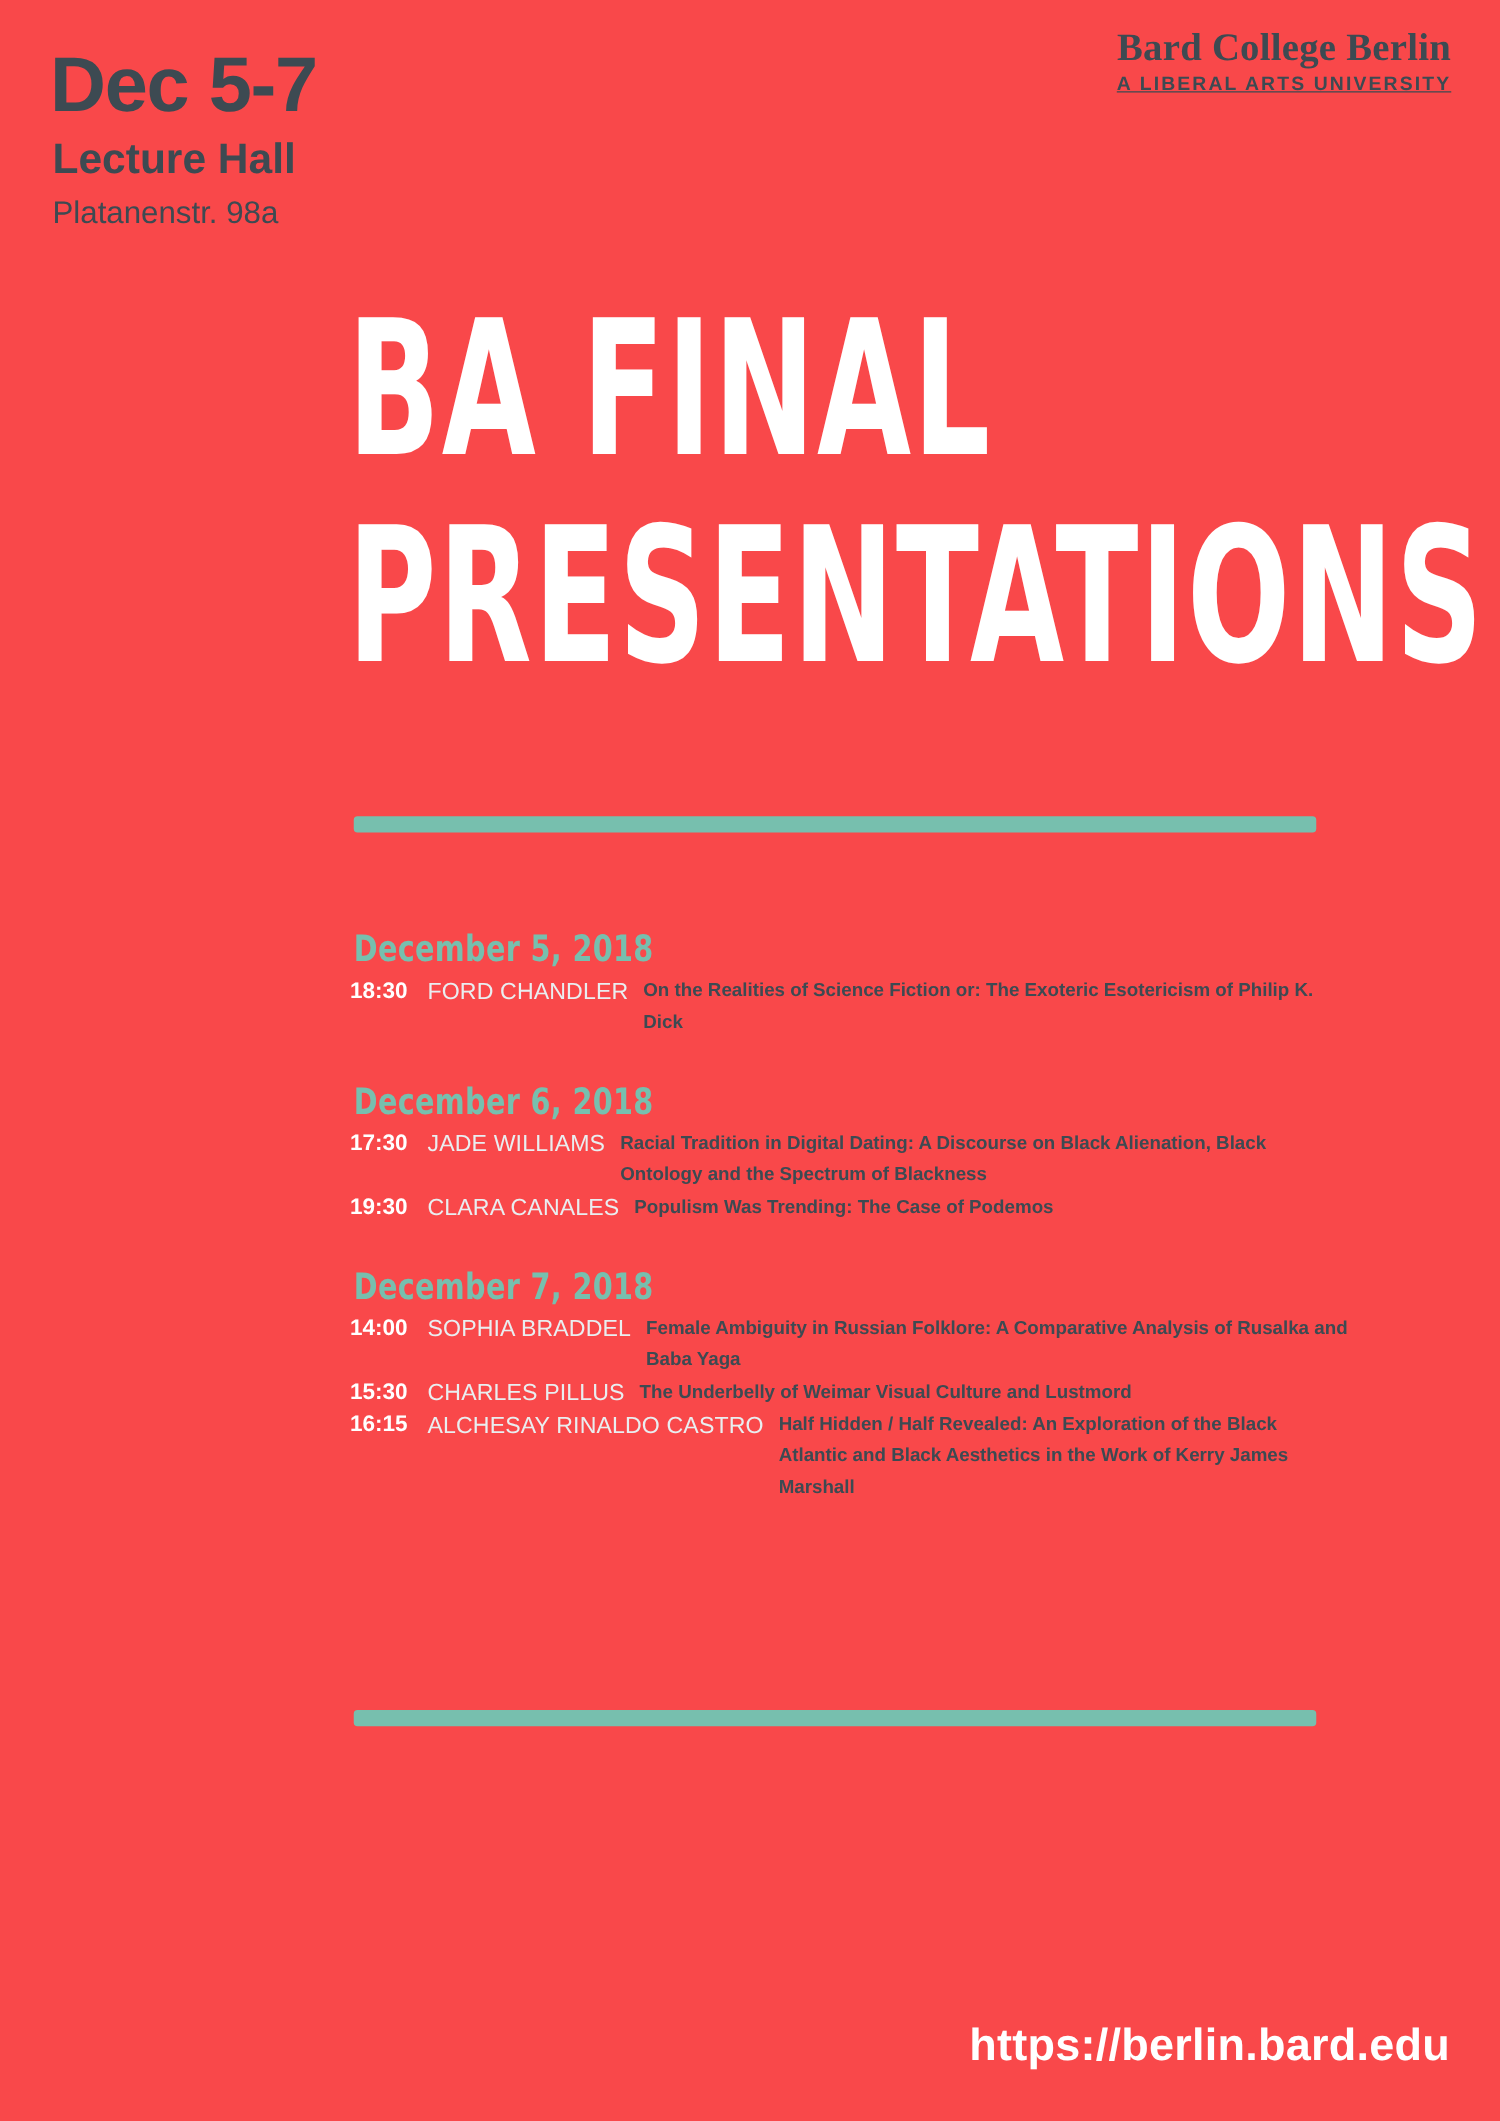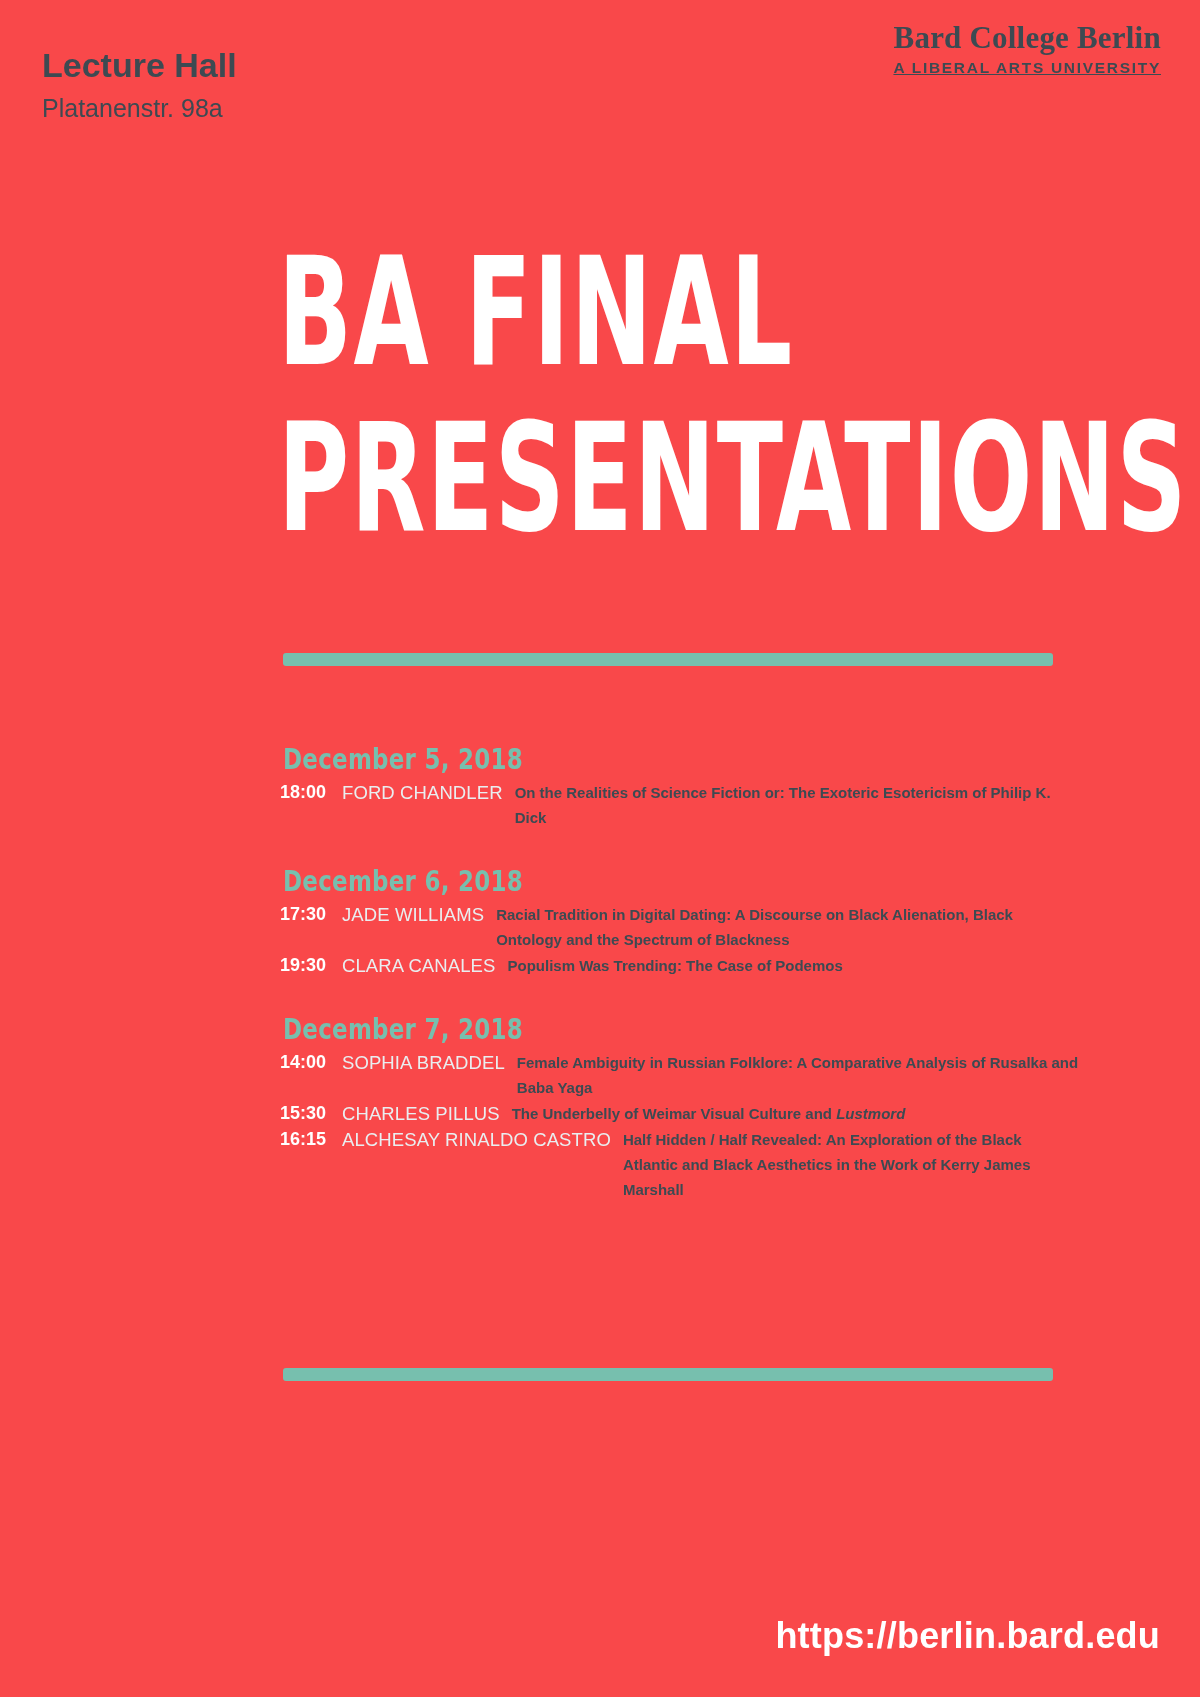--- a/index.html
+++ b/index.html
@@ -146,37 +146,38 @@
     white-space: nowrap;
     padding-right: 12px;
     letter-spacing: 0.1px;
   }
   .entry-title {
     color: #3d4a52;
     font-size: 15px;
     font-weight: bold;
     line-height: 25px;
   }
-  .entry-title .it { font-style: italic; }
+  .entry-title .it { }
 
   
   .site-url {
     position: absolute;
     right: 40px;
     bottom: 40px;
     color: #ffffff;
     font-size: 36px;
     font-weight: bold;
     letter-spacing: 0.2px;
   }
 </style>
 </head>
 <body>
 
 <div class="date-block">
+  <div class="date-main">Dec 5-7</div>
   <div class="date-venue">Lecture Hall</div>
   <div class="date-address">Platanenstr. 98a</div>
 </div>
 
 <div class="brand">
   <div class="brand-name">Bard College Berlin</div>
   <div class="brand-sub">A LIBERAL ARTS UNIVERSITY</div>
 </div>
 
 <div class="title-wrap">
@@ -185,21 +186,21 @@
 </div>
 
 <div class="rule rule-top"></div>
 <div class="rule rule-bottom"></div>
 
 <div class="schedule">
 
   <div class="day">
     <div class="day-heading">December 5, 2018</div>
     <div class="entry">
-      <div class="entry-time">18:00</div>
+      <div class="entry-time">18:30</div>
       <div class="entry-speaker">FORD CHANDLER</div>
       <div class="entry-title">On the Realities of Science Fiction or: The Exoteric Esotericism of Philip K. Dick</div>
     </div>
   </div>
 
   <div class="day">
     <div class="day-heading">December 6, 2018</div>
     <div class="entry">
       <div class="entry-time">17:30</div>
       <div class="entry-speaker">JADE WILLIAMS</div>

